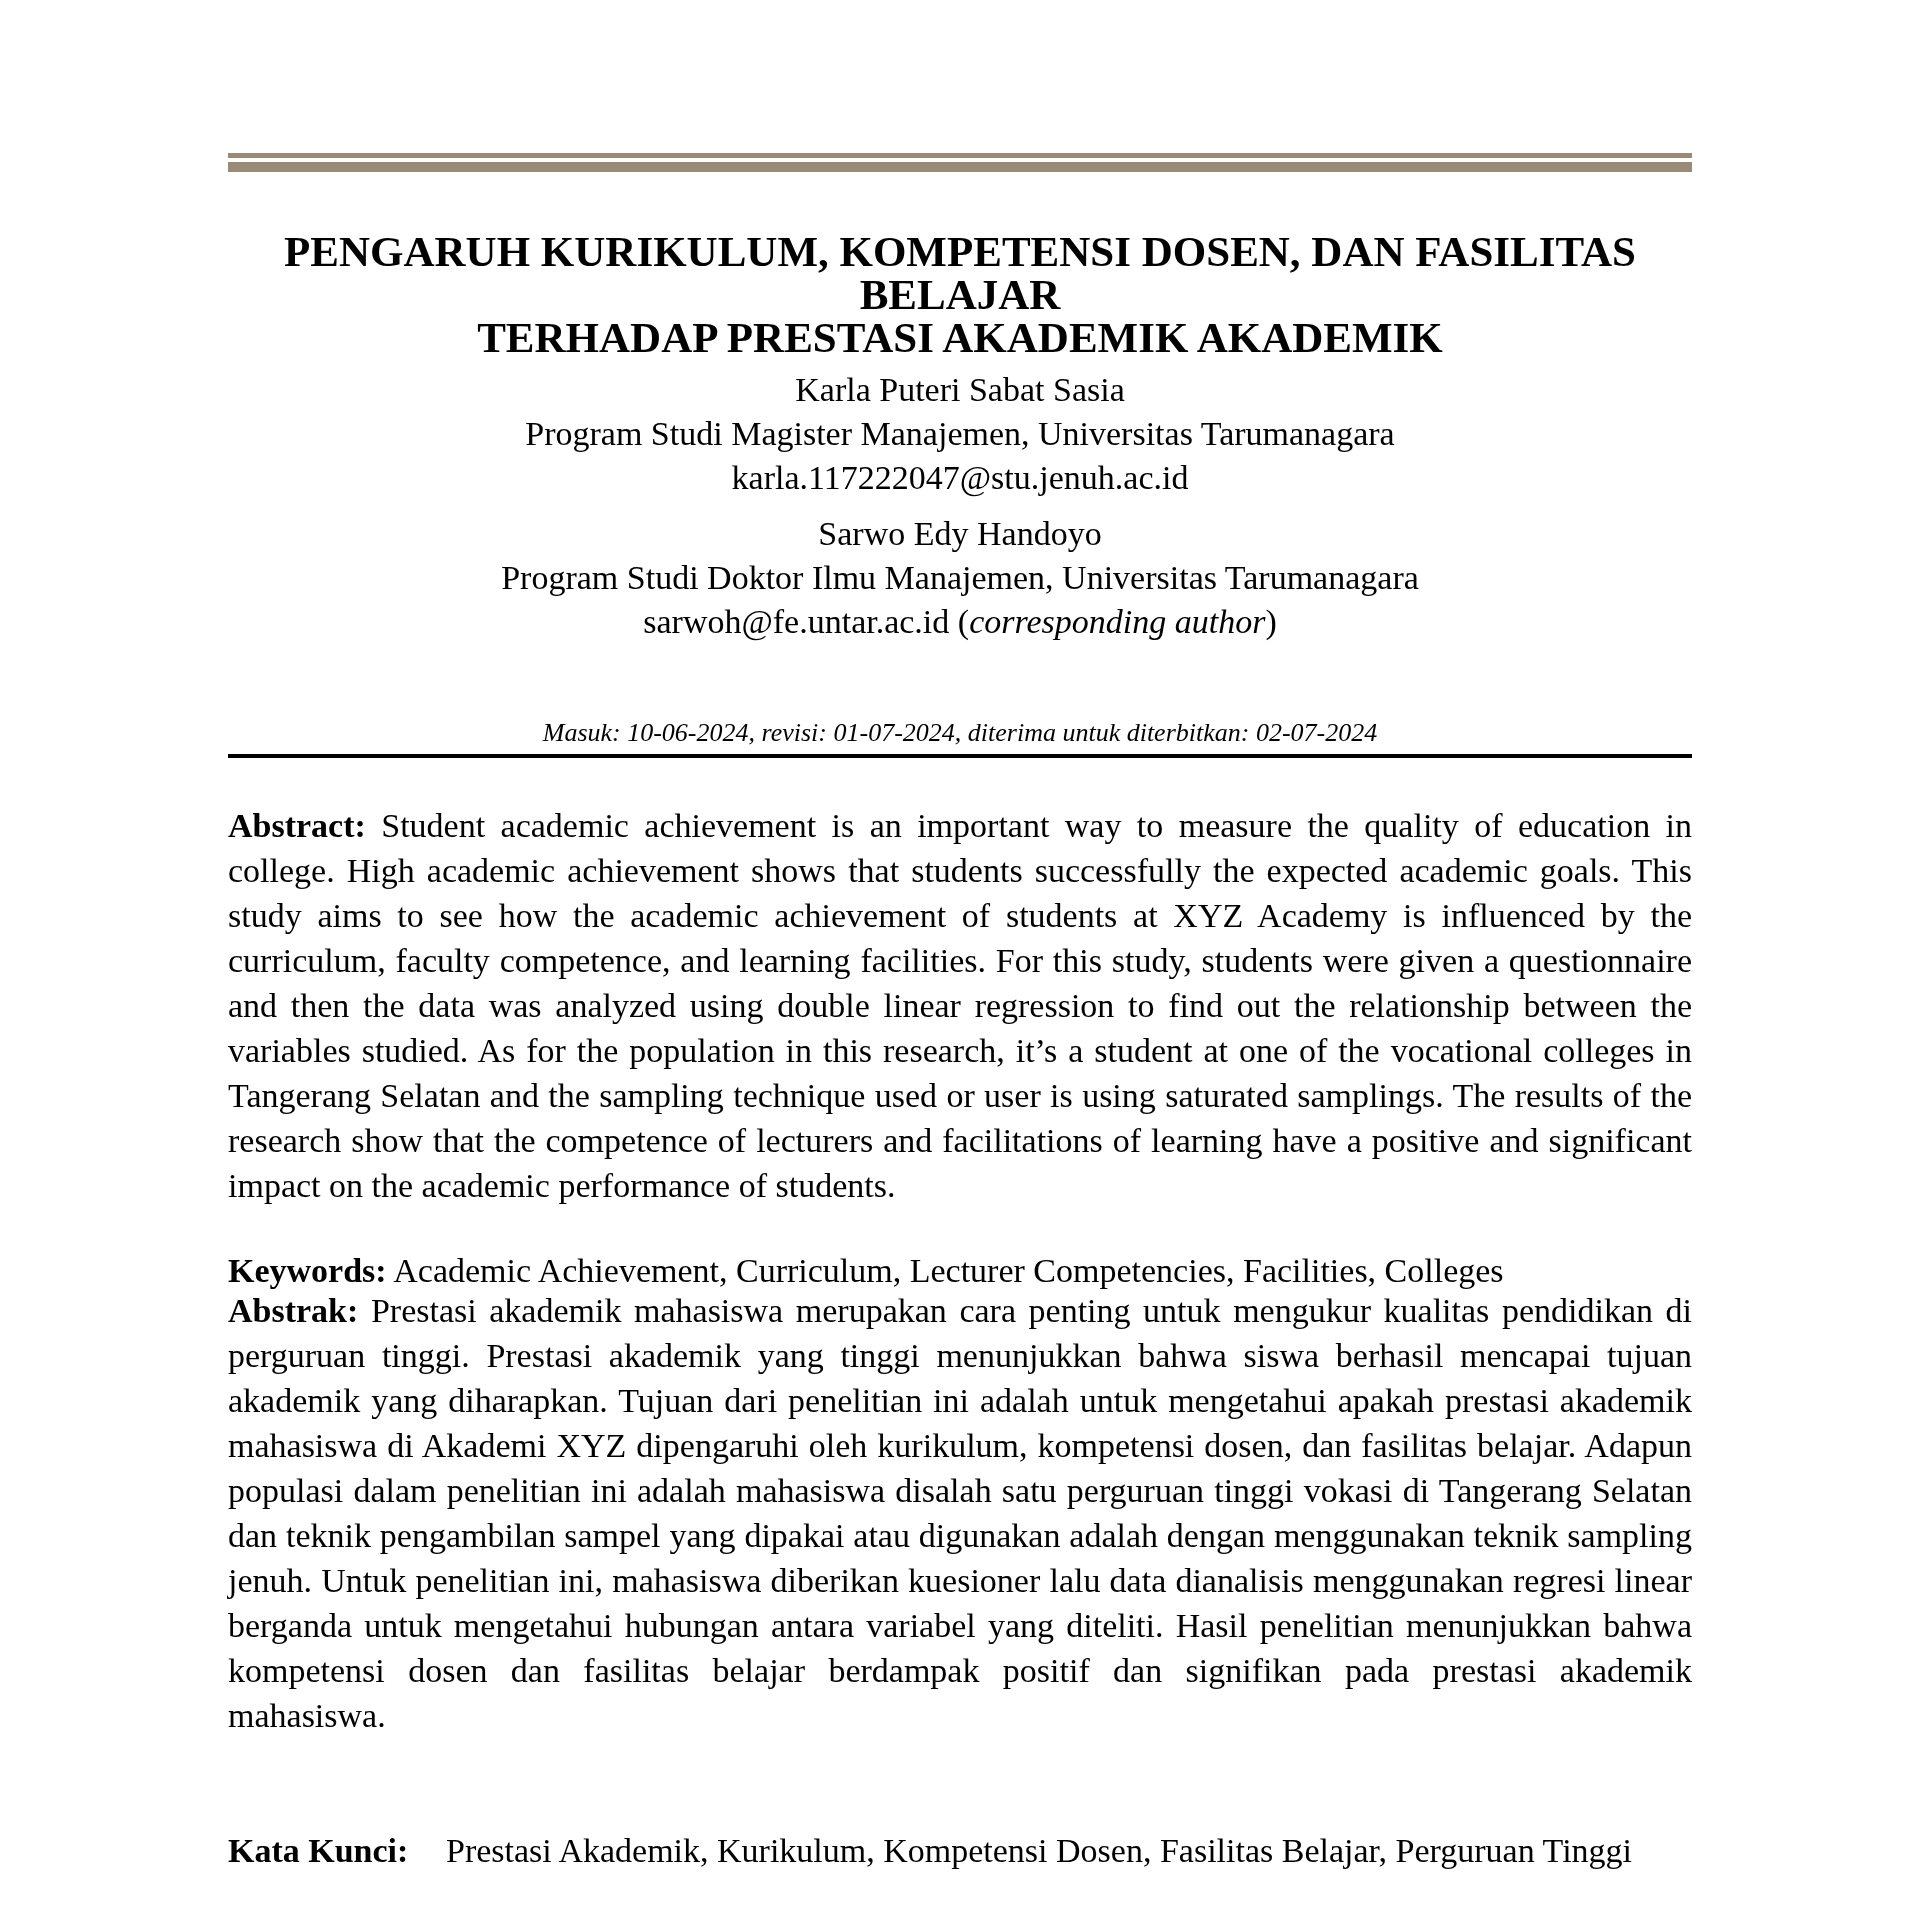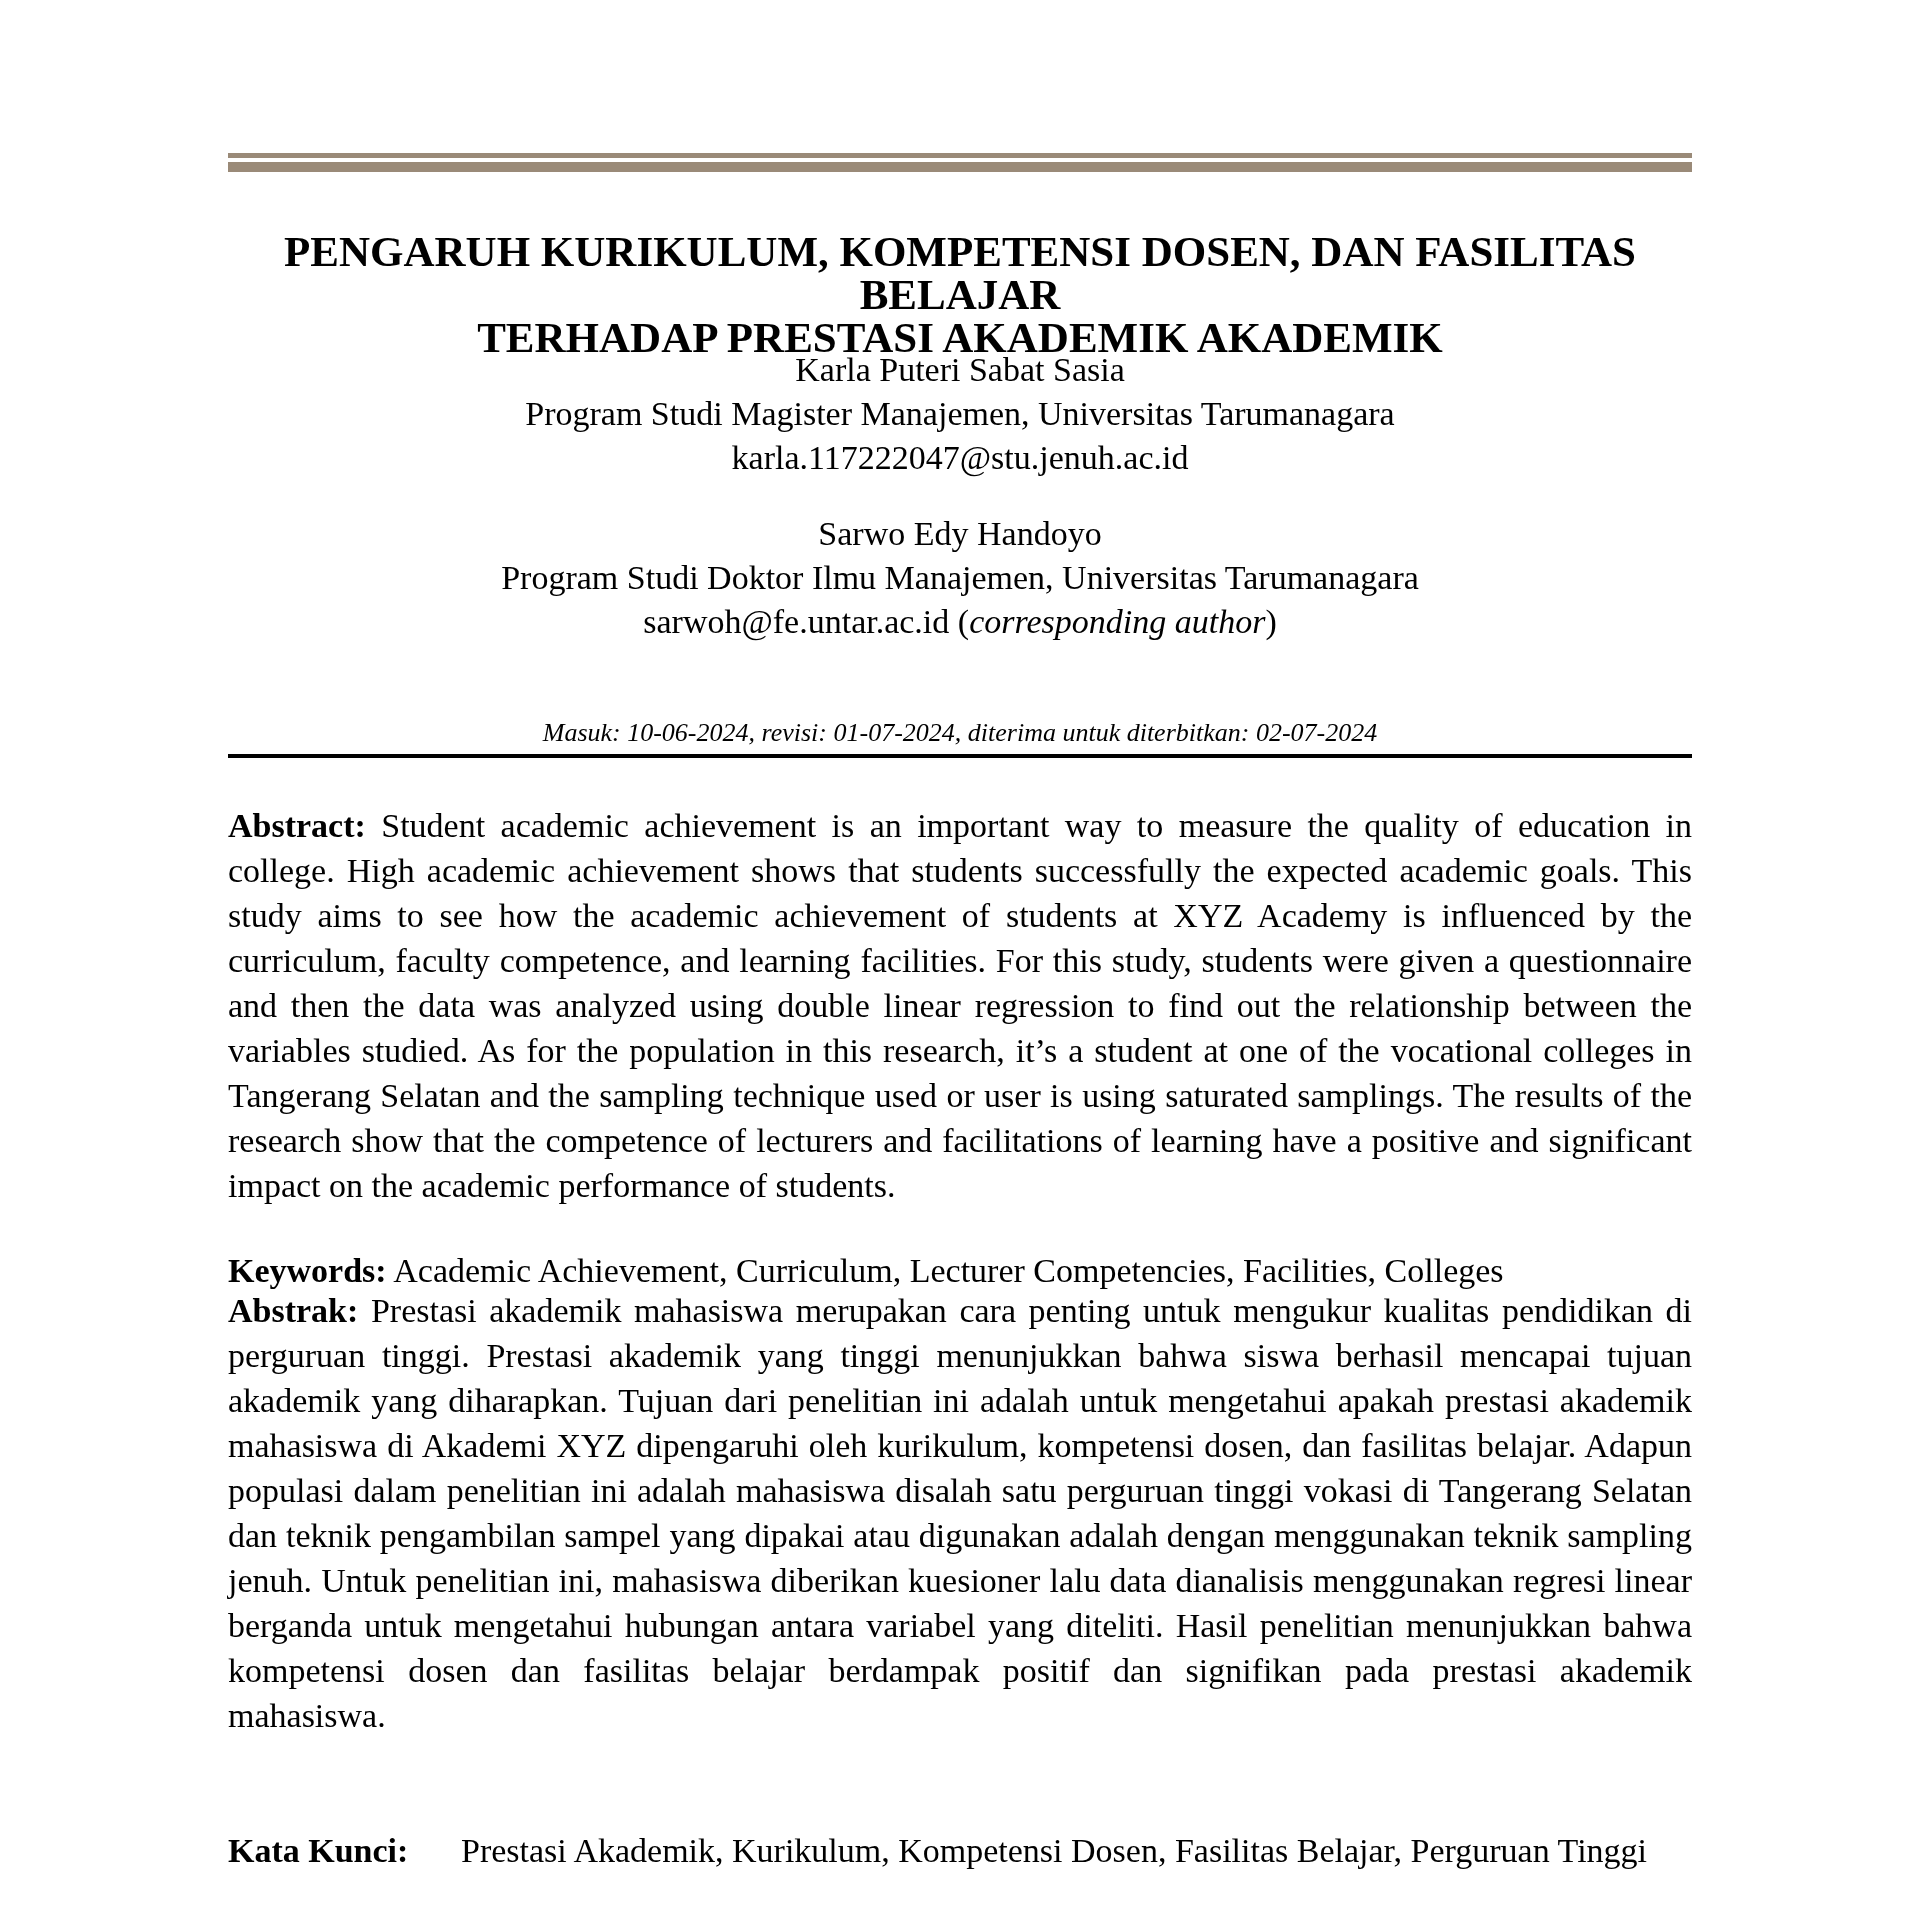--- a/index.html
+++ b/index.html
@@ -12,37 +12,37 @@
     .rule-thick { position: absolute; left: 0; width: 1464px; height: 10px; background: #9a8a78; top: 162px; }
     .title {
       position: absolute; top: 230px; left: 0; width: 1464px; text-align: center;
       font-weight: bold; font-size: 43px; line-height: 43px; margin: 0;
     }
     .author-block {
       position: absolute; left: 0; width: 1464px; text-align: center;
       font-size: 34px; line-height: 44px;
     }
     .author-block div { margin: 0; }
-    .a1 { top: 348px; }
+    .a1 { top: 368px; }
     .a2 { top: 512px; }
     .dates {
       position: absolute; top: 717px; left: 0; width: 1464px; text-align: center;
       font-style: italic; font-size: 26px; line-height: 31px;
     }
     .rule-black { position: absolute; left: 0; width: 1464px; height: 3.9px; background: #000; }
     .rb1 { top: 754px; }
     .para {
       position: absolute; left: 0; width: 1464px; font-size: 34px; line-height: 45px;
       text-align: justify; margin: 0;
     }
     .para b { font-weight: bold; }
     .abstract-en { top: 803px; }
     .keywords-en { top: 1248px; text-align: left; }
     .abstract-id { top: 1288px; }
-    .kata-kunci { top: 1828px; display: flex; gap: 15px; }
+    .kata-kunci { top: 1828px; display: flex; }
     .kata-kunci .label { width: 218px; flex: none; font-weight: bold; }
     .kata-kunci .val { flex: 1; text-align: left; }
   </style>
 </head>
 <body>
 
 <div class="page">
   <div class="rule-thin"></div>
   <div class="rule-thick"></div>
 

